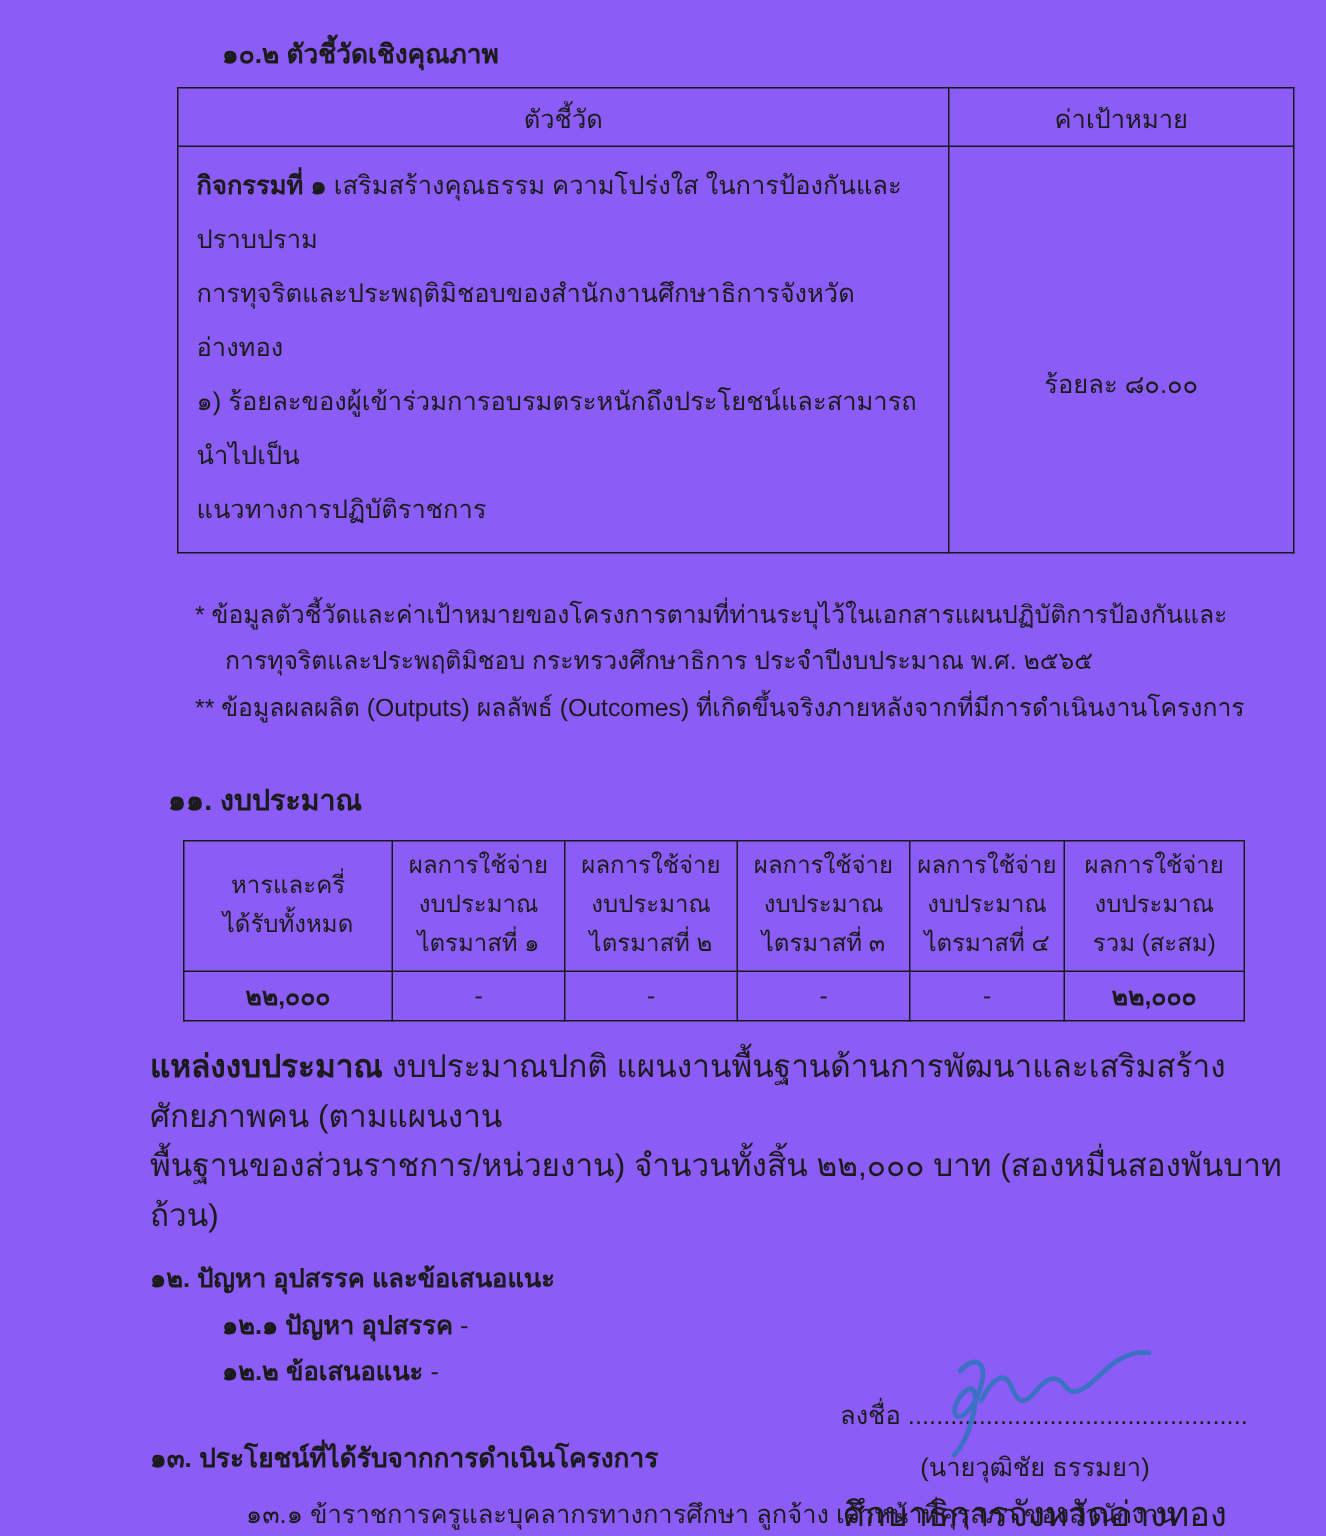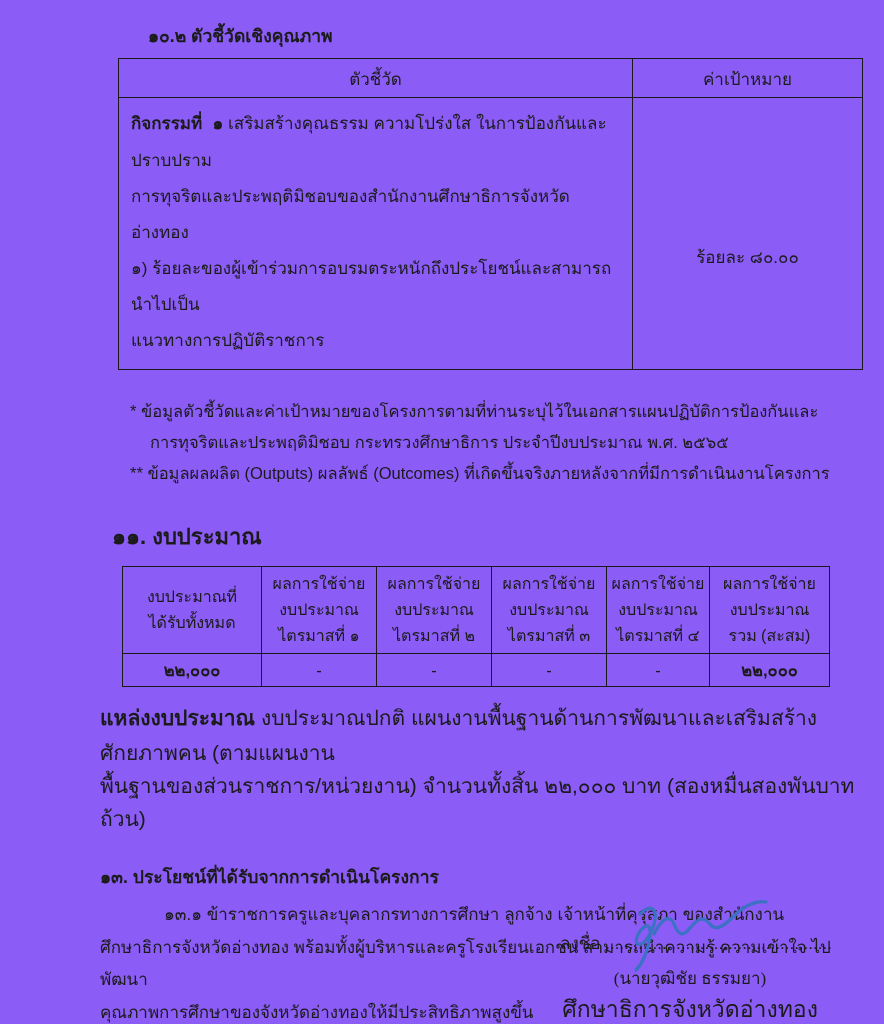--- a/index.html
+++ b/index.html
@@ -9,57 +9,57 @@
     background:#8b5cf6;
     margin:0 auto;
     font-family:"Liberation Sans","DejaVu Sans",sans-serif;
     color:#1b1b1b;
     font-size:17px;
     overflow:hidden;
     box-sizing:border-box;
     padding:20px 24px 0 100px;
   }
   .content{width:762px;}
-  .b{font-weight:bold;font-family:Liberation Mono, monospace;}
+  .b{font-weight:bold;}
   .pre{white-space:pre-line;}
 
   .h102{margin:2px 0 8px 48px;font-weight:bold;font-size:17.5px;}
 
   table{border-collapse:collapse;}
   .tbl1{margin-left:18px;width:745px;table-layout:fixed;}
   .tbl1 th,.tbl1 td{border:1.6px solid #1a1a1a;}
   .tbl1 th{font-weight:normal;font-size:17px;height:34px;text-align:center;padding:2px 4px;}
   .tbl1 td{vertical-align:middle;}
   .ind-cell{padding:8px 10px 10px 12px;line-height:36px;font-size:17px;}
   .target-cell{text-align:center;font-size:17px;padding-top:46px;}
 
   .footnotes{margin:26px 0 0 30px;line-height:31px;font-size:16.5px;}
   .footnotes .fn2{margin-left:20px;}
 
-  .h11{margin:30px 0 12px 12px;font-weight:bold;font-size:22px;}
+  .h11{margin:30px 0 12px 12px;font-weight:bold;font-size:19px;}
 
   .tbl2{margin-left:22px;width:708px;table-layout:fixed;}
   .tbl2 th,.tbl2 td{border:1.6px solid #1a1a1a;text-align:center;}
   .tbl2 th{font-weight:normal;font-size:16px;line-height:26px;padding:4px 2px;height:76px;vertical-align:middle;}
   .tbl2 td{height:30px;font-size:16.5px;}
   .tbl2 .num{font-weight:bold;}
 
   .src{margin:14px 0 0 0;line-height:33px;font-size:21px;}
 
   .sec12{margin:10px 0 0 0;line-height:31px;font-size:17px;}
   .sec12 .sub{margin-left:48px;}
 
   .h13{margin:28px 0 0 0;font-weight:bold;font-size:17.5px;}
 
   .p131{margin:8px 0 0 0;line-height:32.5px;text-indent:64px;}
 
   .sigblock{position:absolute;left:560px;top:930px;width:300px;text-align:left;}
   .sigline{position:relative;font-size:17px;line-height:28px;}
   .sig-svg{position:absolute;left:52px;top:-36px;}
-  .signame{margin-top:6px;text-align:center;width:260px;font-size:17px;line-height:30px;font-family:Liberation Serif, serif;}
+  .signame{margin-top:6px;text-align:center;width:260px;font-size:17px;line-height:30px;}
   .sigtitle{text-align:center;width:260px;font-size:23px;line-height:30px;}
 </style>
 </head>
 <body>
 
 <div class="page">
   <div class="content">
 
     <div class="h102">๑๐.๒ ตัวชี้วัดเชิงคุณภาพ</div>
 
@@ -83,21 +83,21 @@
       <div>* ข้อมูลตัวชี้วัดและค่าเป้าหมายของโครงการตามที่ท่านระบุไว้ในเอกสารแผนปฏิบัติการป้องกันและ</div>
       <div class="fn2">การทุจริตและประพฤติมิชอบ กระทรวงศึกษาธิการ ประจำปีงบประมาณ พ.ศ. ๒๕๖๕</div>
       <div>** ข้อมูลผลผลิต (Outputs) ผลลัพธ์ (Outcomes) ที่เกิดขึ้นจริงภายหลังจากที่มีการดำเนินงานโครงการ</div>
     </div>
 
     <div class="h11">๑๑. งบประมาณ</div>
 
     <table class="tbl2">
       <tbody>
           <tr>
-        <th class="pre" style="width:134px;">งบประมาณที่
+        <th class="pre" style="width:134px;">หารและครี่
 ได้รับทั้งหมด</th>
         <th class="pre" style="width:110px;">ผลการใช้จ่าย
 งบประมาณ
 ไตรมาสที่ ๑</th>
         <th class="pre" style="width:110px;">ผลการใช้จ่าย
 งบประมาณ
 ไตรมาสที่ ๒</th>
         <th class="pre" style="width:110px;">ผลการใช้จ่าย
 งบประมาณ
 ไตรมาสที่ ๓</th>
@@ -115,20 +115,25 @@
         <td>-</td>
         <td>-</td>
         <td class="num">๒๒,๐๐๐</td>
       </tr>
     </tbody>
       </table>
 
     <div class="src"><span class="b">แหล่งงบประมาณ</span><span class="pre"> งบประมาณปกติ แผนงานพื้นฐานด้านการพัฒนาและเสริมสร้างศักยภาพคน (ตามแผนงาน
 พื้นฐานของส่วนราชการ/หน่วยงาน) จำนวนทั้งสิ้น  ๒๒,๐๐๐  บาท (สองหมื่นสองพันบาทถ้วน)</span></div>
 
+    <div class="sec12">
+      <div class="b">๑๒. ปัญหา อุปสรรค และข้อเสนอแนะ</div>
+      <div class="sub"><span class="b">๑๒.๑ ปัญหา อุปสรรค</span><span> -</span></div>
+      <div class="sub"><span class="b">๑๒.๒ ข้อเสนอแนะ</span><span> -</span></div>
+    </div>
 
     <div class="h13">๑๓. ประโยชน์ที่ได้รับจากการดำเนินโครงการ</div>
     <div class="p131 pre">๑๓.๑ ข้าราชการครูและบุคลากรทางการศึกษา ลูกจ้าง เจ้าหน้าที่คุรุสภา ของสำนักงาน
 ศึกษาธิการจังหวัดอ่างทอง พร้อมทั้งผู้บริหารและครูโรงเรียนเอกชน สามารถนำความรู้ ความเข้าใจ ไปพัฒนา
 คุณภาพการศึกษาของจังหวัดอ่างทองให้มีประสิทธิภาพสูงขึ้น</div>
 
   </div>
 
   <div class="sigblock">
     <div class="sigline">

